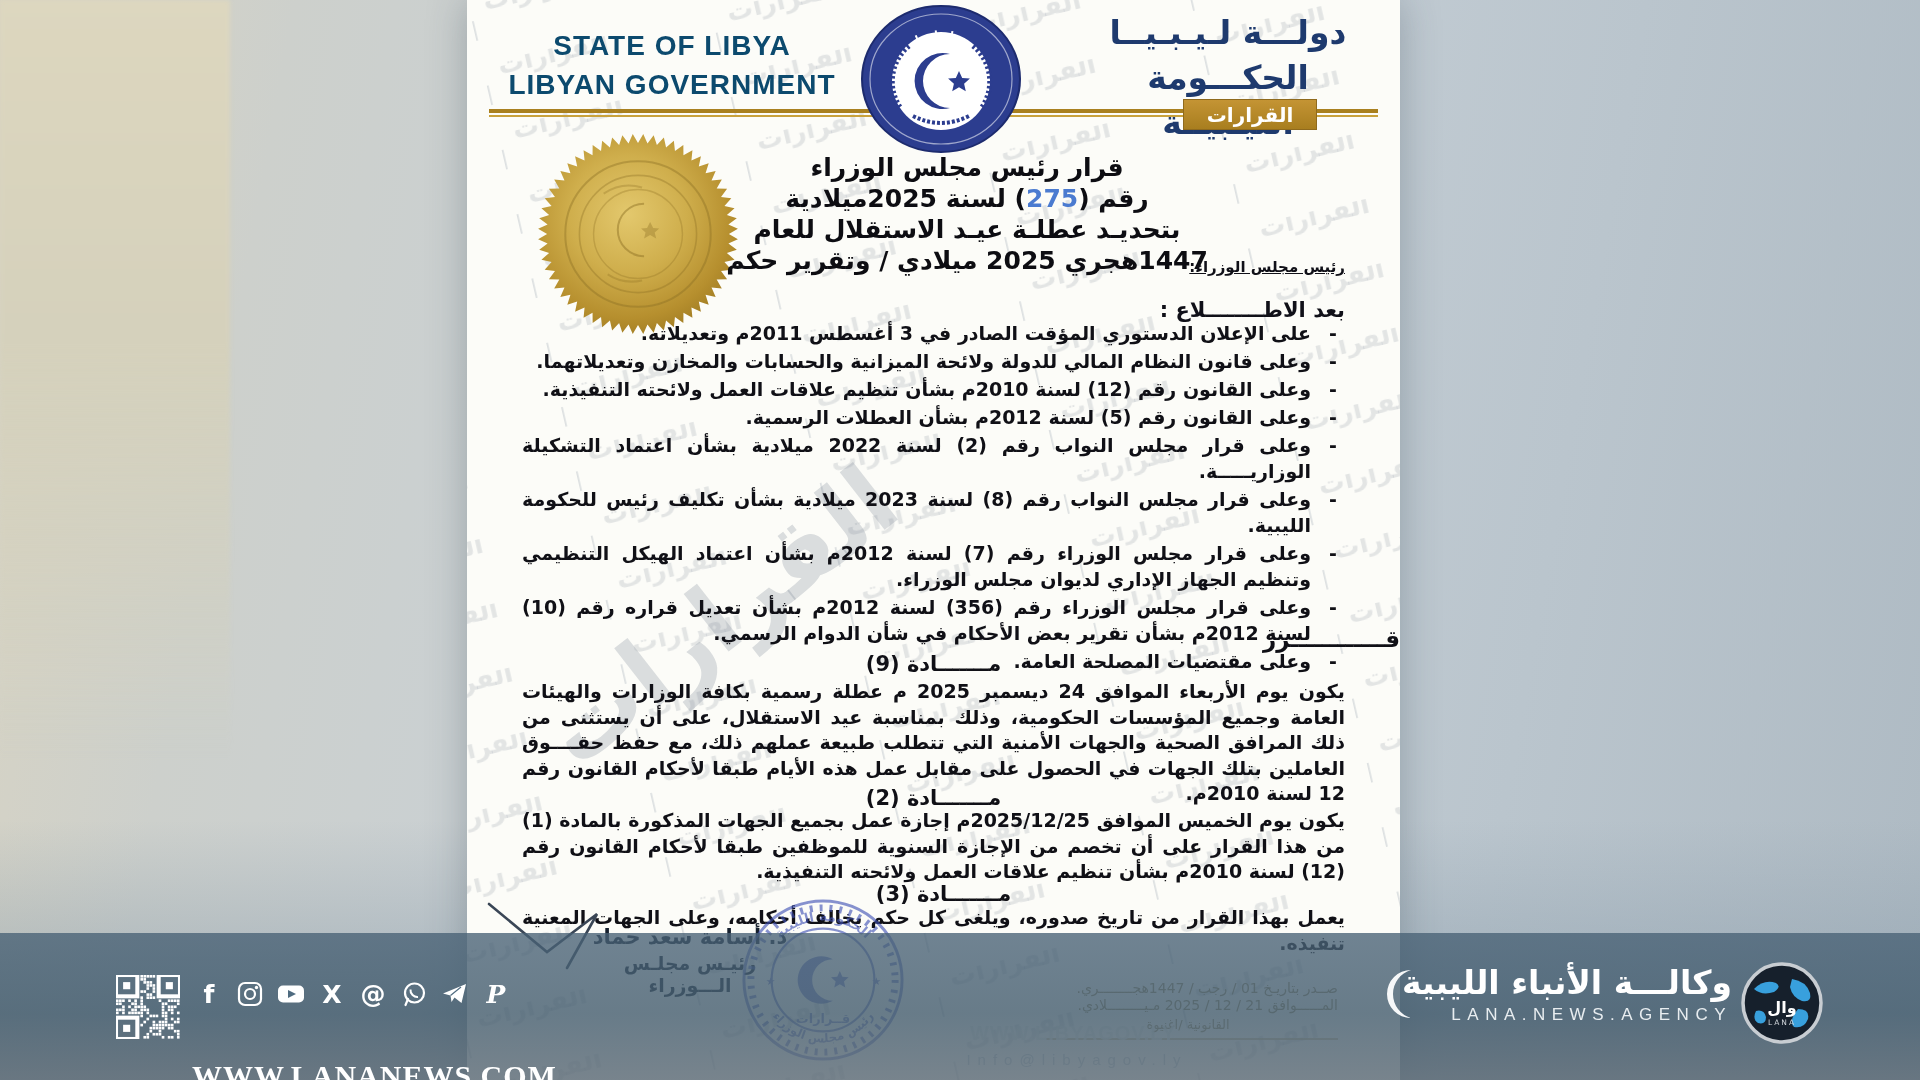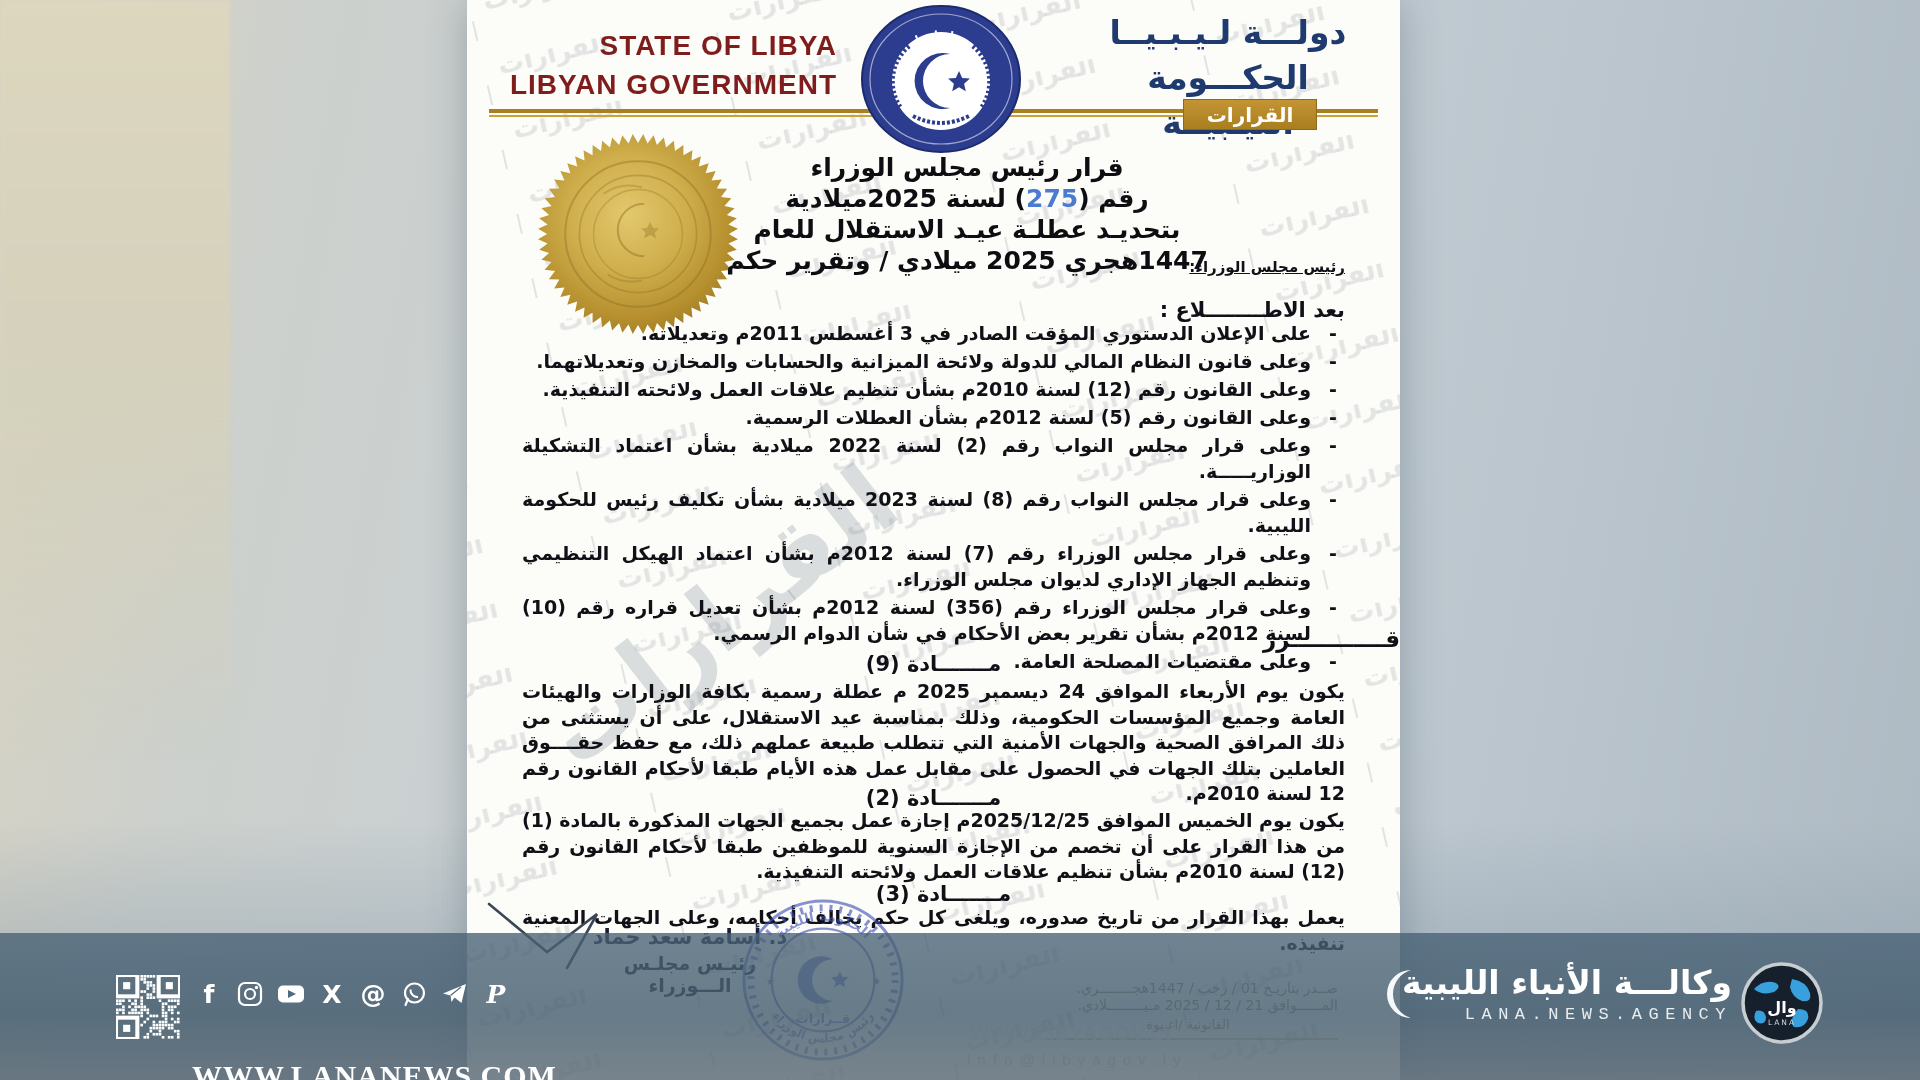--- a/index.html
+++ b/index.html
@@ -15,22 +15,22 @@
   .bg-low{position:absolute;left:0;bottom:0;width:100%;height:260px;z-index:0;
     background:linear-gradient(180deg,rgba(150,168,180,0) 0%,rgba(140,158,172,.55) 70%,rgba(125,142,155,.7) 100%);}
 
   
   .doc{position:absolute;left:467px;top:0;width:933px;height:1080px;z-index:1;
     background:#fcfcf8;box-shadow:0 0 38px rgba(40,55,70,.3);}
   .wm-layer{position:absolute;inset:0;z-index:1;pointer-events:none;}
   .big-wm{position:absolute;left:55px;top:700px;z-index:2;font-size:96px;font-weight:bold;
     color:rgba(120,132,148,.26);transform:rotate(-38deg);transform-origin:left top;white-space:nowrap;}
 
-  .hdr-en{position:absolute;left:40px;top:26px;width:330px;z-index:3;text-align:right;
-    color:#7f1d1d;font-weight:bold;font-size:28px;line-height:39px;letter-spacing:1px;
+  .hdr-en{position:absolute;left:40px;top:26px;width:330px;z-index:3;text-align:center;
+    color:#0c4a6e;font-weight:bold;font-size:28px;line-height:39px;letter-spacing:1px;
     font-family:"Liberation Sans","DejaVu Sans",sans-serif;}
   .hdr-ar{position:absolute;right:52px;top:10px;width:240px;z-index:3;text-align:center;direction:rtl;
     color:#1e3a6e;font-weight:bold;font-size:33px;line-height:45px;}
   .emblem{position:absolute;left:393px;top:4px;width:162px;height:150px;z-index:4;}
   .gold-rule{position:absolute;left:22px;right:22px;top:109px;height:8px;z-index:2;
     background:linear-gradient(#a9801f 0 4px,rgba(0,0,0,0) 4px 6px,#c9a23c 6px 8px);}
   .badge{position:absolute;left:716px;top:99px;width:134px;height:31px;z-index:5;
     background:linear-gradient(#c49434,#a87e1f);border:1px solid #8f6a1d;
     display:flex;align-items:center;justify-content:center;
     color:#fff;font-weight:bold;font-size:20px;direction:rtl;}
@@ -86,21 +86,21 @@
   .qr{left:116px;top:975px;width:64px;height:64px;}
   .icons-row{left:194px;top:979px;display:flex;gap:11px;align-items:center;color:#fff;}
   .icon{width:30px;height:30px;display:flex;align-items:center;justify-content:center;}
   .glyph{color:#fff;font-weight:bold;font-size:25px;line-height:1;}
   .glyph.serif{font-family:"DejaVu Serif",serif;font-style:italic;}
   .lana-url{left:192px;top:1011px;color:#fff;font-weight:bold;font-size:30px;letter-spacing:1px;
     font-family:Liberation Serif, serif;margin-top:48px;}
   .agency{right:188px;top:965px;text-align:right;color:#fff;}
   .agency-ar{direction:rtl;font-weight:bold;font-size:33px;line-height:36px;}
   .agency-en{font-size:17px;letter-spacing:6.5px;color:#e8edf0;margin-top:4px;
-    font-family:Liberation Mono, monospace;}
+    font-family:Liberation Sans, sans-serif;}
   .agency-crescent{position:absolute;right:505px;top:968px;width:30px;height:52px;z-index:6;}
   .globe{right:96px;top:961px;width:84px;height:84px;}
 </style>
 </head>
 <body>
 
 <div class="stage">
   <div class="bg-beige"></div>
   <div class="bg-low"></div>
 

